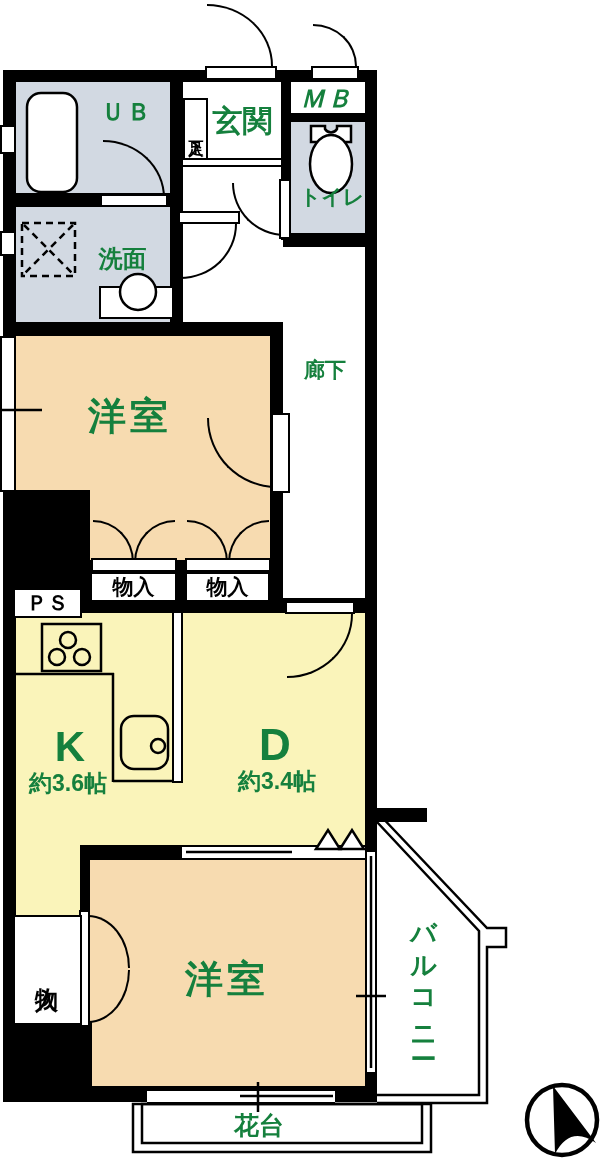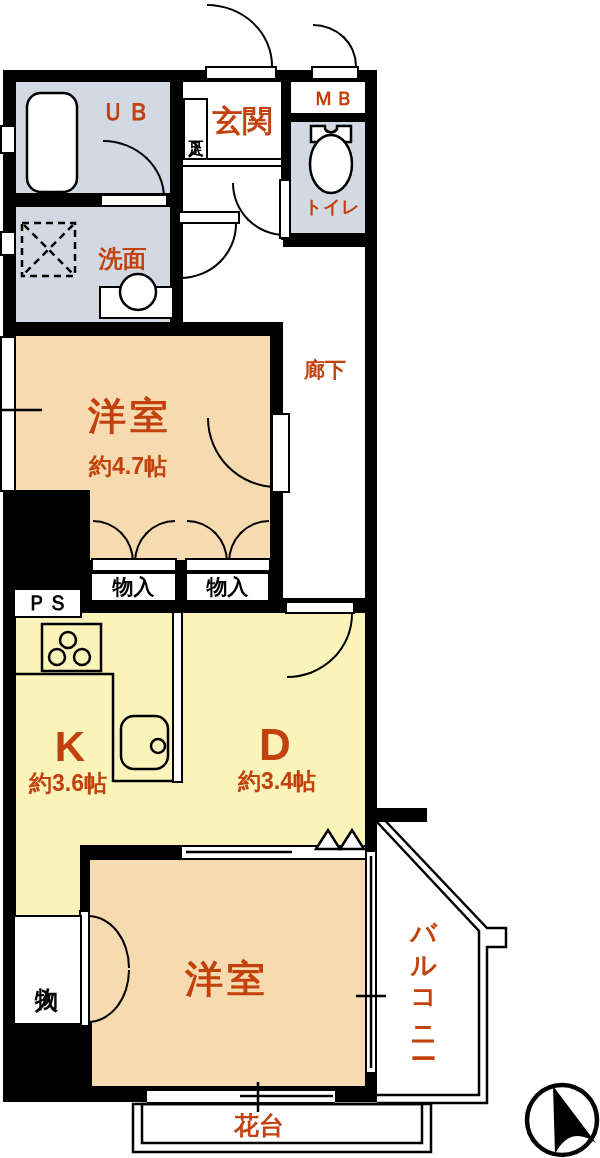--- a/index.html
+++ b/index.html
@@ -8,21 +8,21 @@
   .room{position:absolute;}
   .wall{position:absolute;background:#000;}
   .leaf{position:absolute;background:#fff;border:2px solid #000;box-sizing:border-box;}
   .arc{position:absolute;box-sizing:border-box;}
   .arc-tr{border-top:2.5px solid #000;border-right:2.5px solid #000;border-top-right-radius:100% 100%;}
   .arc-tl{border-top:2.5px solid #000;border-left:2.5px solid #000;border-top-left-radius:100% 100%;}
   .arc-br{border-bottom:2.5px solid #000;border-right:2.5px solid #000;border-bottom-right-radius:100% 100%;}
   .arc-bl{border-bottom:2.5px solid #000;border-left:2.5px solid #000;border-bottom-left-radius:100% 100%;}
   .box{position:absolute;background:#fff;border:2px solid #000;box-sizing:border-box;
        display:flex;align-items:center;justify-content:center;}
-  .lbl{position:absolute;color:#c2410c;font-weight:600;display:flex;align-items:center;justify-content:center;
+  .lbl{position:absolute;color:#15803d;font-weight:600;display:flex;align-items:center;justify-content:center;
        white-space:nowrap;line-height:1;}
   .vtext{writing-mode:vertical-rl;text-orientation:upright;}
   .hstrip{position:absolute;background:#fff;border-top:2.5px solid #000;border-bottom:2.5px solid #000;box-sizing:border-box;}
   .vstrip{position:absolute;background:#fff;border-left:2.5px solid #000;border-right:2.5px solid #000;box-sizing:border-box;}
   svg.overlay{position:absolute;left:0;top:0;pointer-events:none;}
 </style>
 </head>
 <body>
 
 <div id="plan">
@@ -169,25 +169,24 @@
     </div>
   <div class="box" style="left:185px;top:572px;width:85px;height:30px;font-size:21px;font-weight:600;">
       <span>物入</span>
     </div>
   <div class="box vtext" style="left:13px;top:915px;width:69px;height:110px;font-size:23px;font-weight:600;border-width:2.5px;">
       <span>物入</span>
     </div>
 
   <div class="lbl" style="left:92px;top:98px;width:70px;height:28px;font-size:24px;letter-spacing:2px;">ＵＢ</div>
   <div class="lbl" style="left:205px;top:106px;width:75px;height:34px;font-size:30px;font-family:Liberation Mono, monospace;">玄関</div>
-  <div class="lbl" style="left:303px;top:86px;width:64px;height:24px;font-size:19px;letter-spacing:2px;">ＭＢ</div>
-  <div class="lbl" style="left:303px;top:196px;width:58px;height:22px;font-size:18px;">トイレ</div>
+  <div class="lbl" style="left:295px;top:86px;width:64px;height:24px;font-size:25px;letter-spacing:2px;font-style:italic;">ＭＢ</div>
+  <div class="lbl" style="left:303px;top:185px;width:58px;height:22px;font-size:21px;">トイレ</div>
   <div class="lbl" style="left:90px;top:245px;width:65px;height:28px;font-size:24px;">洗面</div>
   <div class="lbl" style="left:78px;top:395px;width:104px;height:42px;font-size:38px;letter-spacing:4px;">洋室</div>
-  <div class="lbl" style="left:72px;top:452px;width:112px;height:28px;font-size:23px;">約4.7帖</div>
   <div class="lbl" style="left:292px;top:355px;width:66px;height:28px;font-size:21px;">廊下</div>
   <div class="lbl" style="left:46px;top:724px;width:48px;height:46px;font-size:42px;">K</div>
   <div class="lbl" style="left:16px;top:770px;width:104px;height:26px;font-size:23px;">約3.6帖</div>
   <div class="lbl" style="left:252px;top:721px;width:46px;height:48px;font-size:44px;">D</div>
   <div class="lbl" style="left:226px;top:768px;width:102px;height:26px;font-size:23px;text-align:center;">約3.4帖</div>
   <div class="lbl" style="left:174px;top:958px;width:106px;height:42px;font-size:38px;letter-spacing:4px;">洋室</div>
   <div class="lbl vtext" style="left:406px;top:860px;width:36px;height:235px;font-size:26px;letter-spacing:6px;">バルコニー</div>
   <div class="lbl" style="left:216px;top:1110px;width:86px;height:30px;font-size:25px;">花台</div>
 
 </div>

